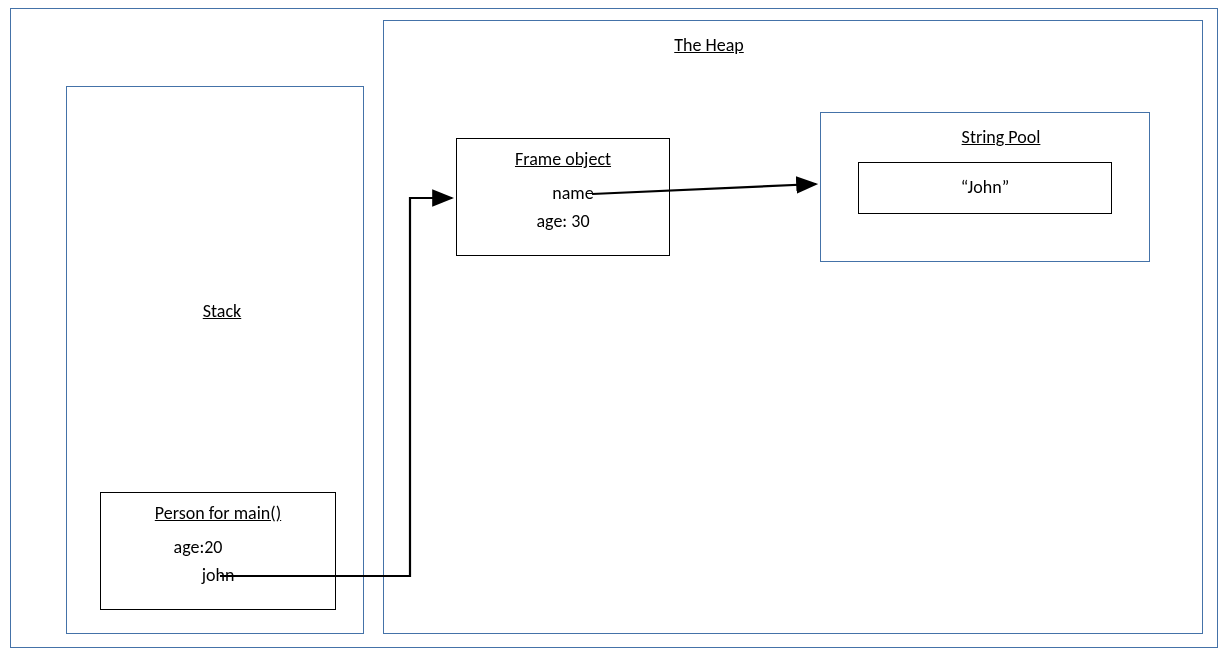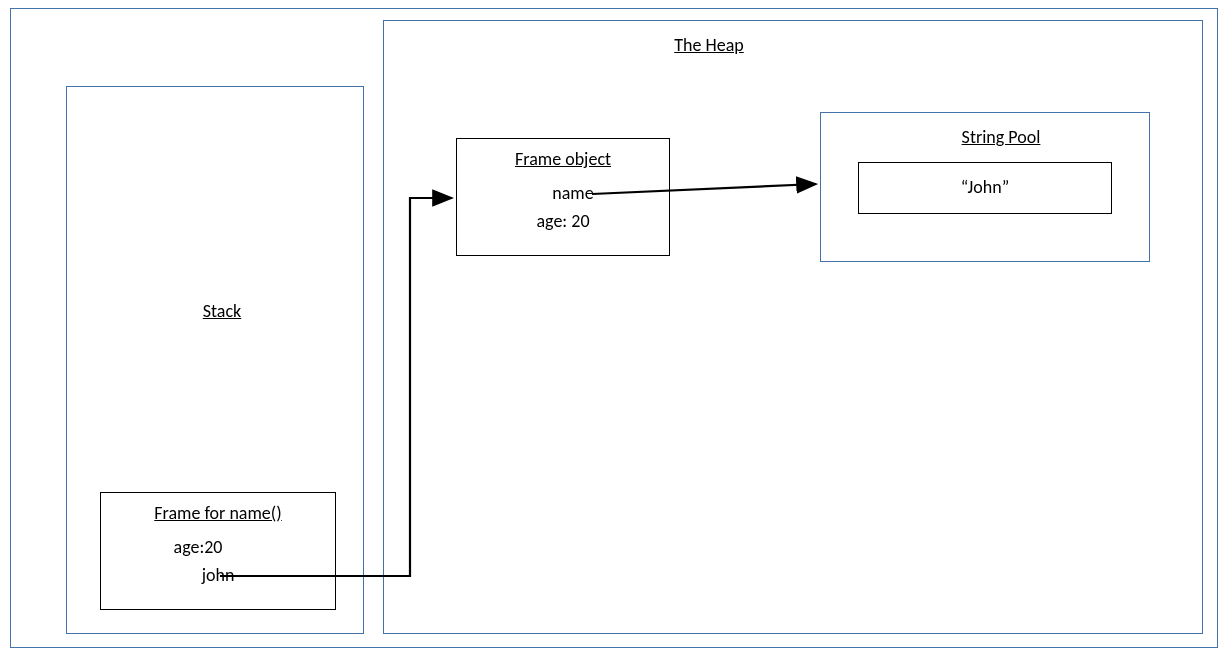--- a/index.html
+++ b/index.html
@@ -43,37 +43,37 @@
 <body>
 
 <div class="container border-blue" style="left:10px; top:8px; width:1208px; height:640px;"></div>
 
 <div class="container border-blue" style="left:66px; top:86px; width:298px; height:548px;"></div>
 
 <div class="title" style="position:absolute; left:66px; top:300px; width:312px;">Stack</div>
 
 <div class="container border-black" style="left:100px; top:492px; width:236px; height:118px;"></div>
 
-<div class="title" style="position:absolute; left:100px; top:502px; width:236px;">Frame for name()</div>
+<div class="title" style="position:absolute; left:100px; top:502px; width:236px;">Person for main()</div>
 
 <div class="field" style="position:absolute; left:100px; top:536px; width:196px;">age:20</div>
 
 <div class="field" style="position:absolute; left:100px; top:564px; width:236px;">john</div>
 
 <div class="container border-blue" style="left:383px; top:20px; width:820px; height:614px;"></div>
 
 <div class="title" style="position:absolute; left:383px; top:34px; width:652px;">The Heap</div>
 
 <div class="container border-black" style="left:456px; top:138px; width:214px; height:118px;"></div>
 
 <div class="title" style="position:absolute; left:456px; top:148px; width:214px;">Frame object</div>
 
 <div class="field" style="position:absolute; left:456px; top:182px; width:234px;">name</div>
 
-<div class="field" style="position:absolute; left:456px; top:210px; width:214px;">age: 20</div>
+<div class="field" style="position:absolute; left:456px; top:210px; width:214px;">age: 30</div>
 
 <div class="container border-blue" style="left:820px; top:112px; width:330px; height:150px;"></div>
 
 <div class="title" style="position:absolute; left:820px; top:126px; width:362px;">String Pool</div>
 
 <div class="container border-black" style="left:858px; top:162px; width:254px; height:52px;"></div>
 
 <div class="field" style="position:absolute; left:858px; top:176px; width:254px;">“John”</div>
 
 <svg class="arrow" style="left:0; top:0; width:1226px; height:655px;">

